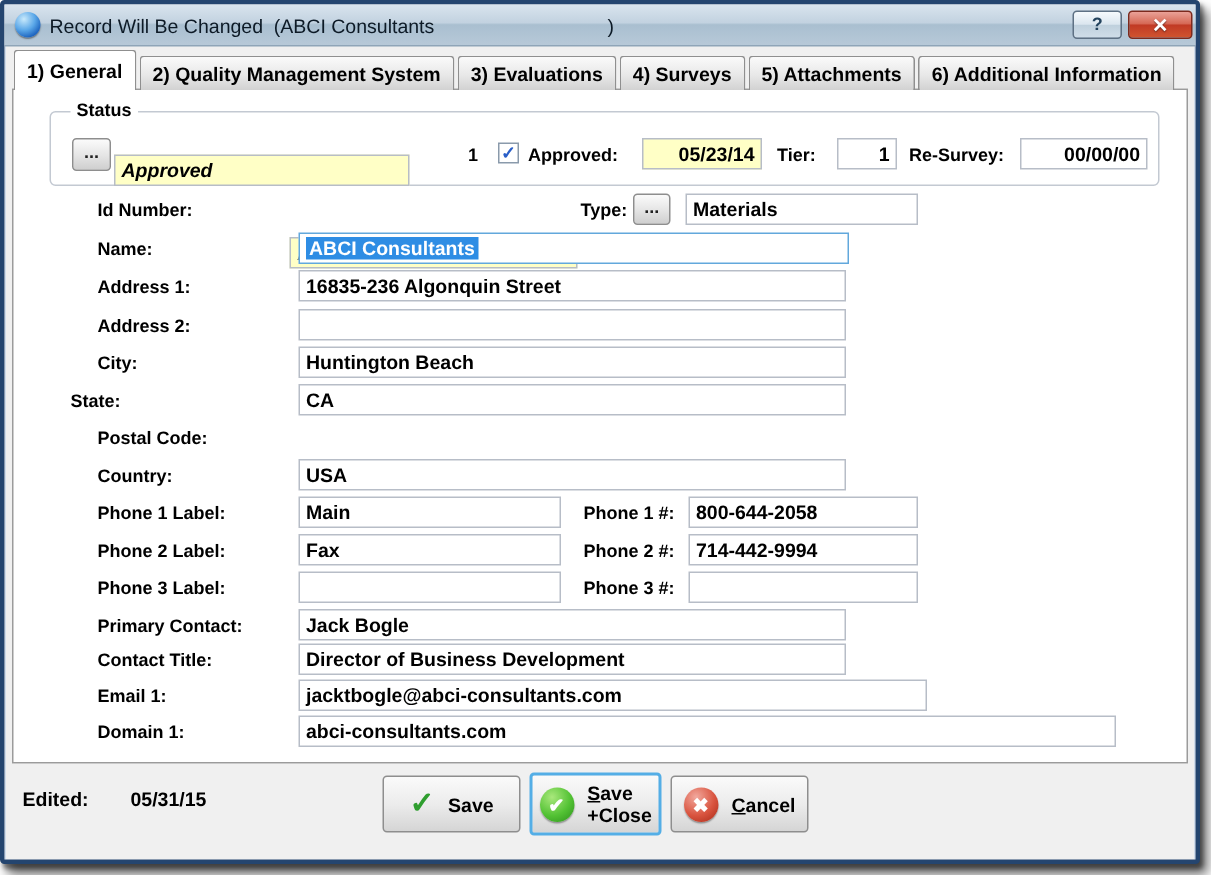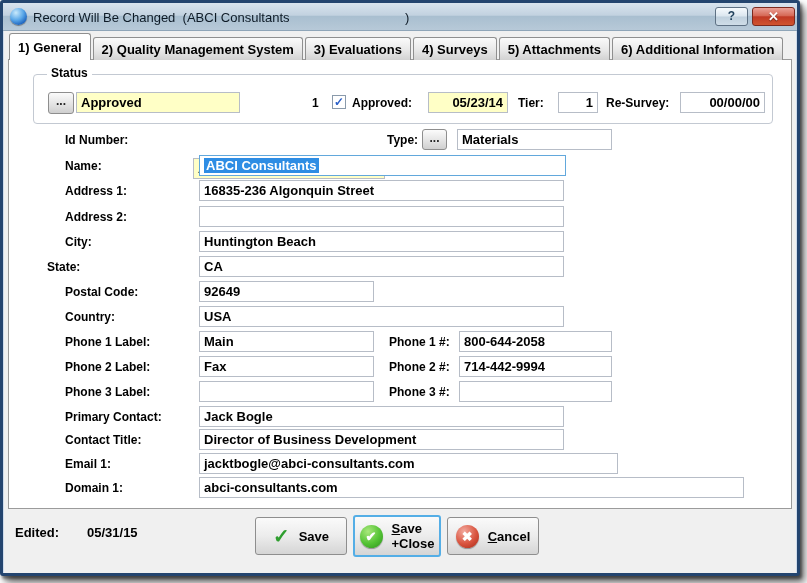--- a/index.html
+++ b/index.html
@@ -95,21 +95,21 @@
     <div class="tab">5) Attachments</div>
     <div class="tab">6) Additional Information</div>
   </div>
 
   <div class="tabpage">
 
     <div class="groupbox"></div>
     <div class="group-legend">Status</div>
 
     <div class="mini-btn" style="left:39px;top:32px;">...</div>
-    <div class="field yellow" style="left:67px;top:32px;width:164px;">Approved</div>
+    <div class="field yellow" style="left:67px;top:43px;width:197px;font-style:italic;">Approved</div>
     <div class="lbl" style="left:303px;top:36px;">1</div>
     <div class="checkbox" style="left:323px;top:35px;">✓</div>
     <div class="lbl" style="left:343px;top:36px;">Approved:</div>
     <div class="field yellow right" style="left:419px;top:32px;width:80px;">05/23/14</div>
     <div class="lbl" style="left:509px;top:36px;">Tier:</div>
     <div class="field right" style="left:549px;top:32px;width:40px;">1</div>
     <div class="lbl" style="left:597px;top:36px;">Re-Survey:</div>
     <div class="field right" style="left:671px;top:32px;width:85px;">00/00/00</div>
 
     <div class="lbl" style="left:56px;top:73px;">Id Number:</div>
@@ -127,21 +127,20 @@
     <div class="lbl" style="left:56px;top:150px;">Address 2:</div>
     <div class="field" style="left:190px;top:146px;width:365px;"></div>
 
     <div class="lbl" style="left:56px;top:175px;">City:</div>
     <div class="field" style="left:190px;top:171px;width:365px;">Huntington Beach</div>
 
     <div class="lbl" style="left:38px;top:200px;">State:</div>
     <div class="field" style="left:190px;top:196px;width:365px;">CA</div>
 
     <div class="lbl" style="left:56px;top:225px;text-align:center;">Postal Code:</div>
-    <div class="field" style="left:190px;top:221px;width:175px;">92649</div>
 
     <div class="lbl" style="left:56px;top:250px;">Country:</div>
     <div class="field" style="left:190px;top:246px;width:365px;">USA</div>
 
     <div class="lbl" style="left:56px;top:275px;">Phone 1 Label:</div>
     <div class="field" style="left:190px;top:271px;width:175px;">Main</div>
     <div class="lbl" style="left:380px;top:275px;">Phone 1 #:</div>
     <div class="field" style="left:450px;top:271px;width:153px;">800-644-2058</div>
 
     <div class="lbl" style="left:56px;top:300px;">Phone 2 Label:</div>

